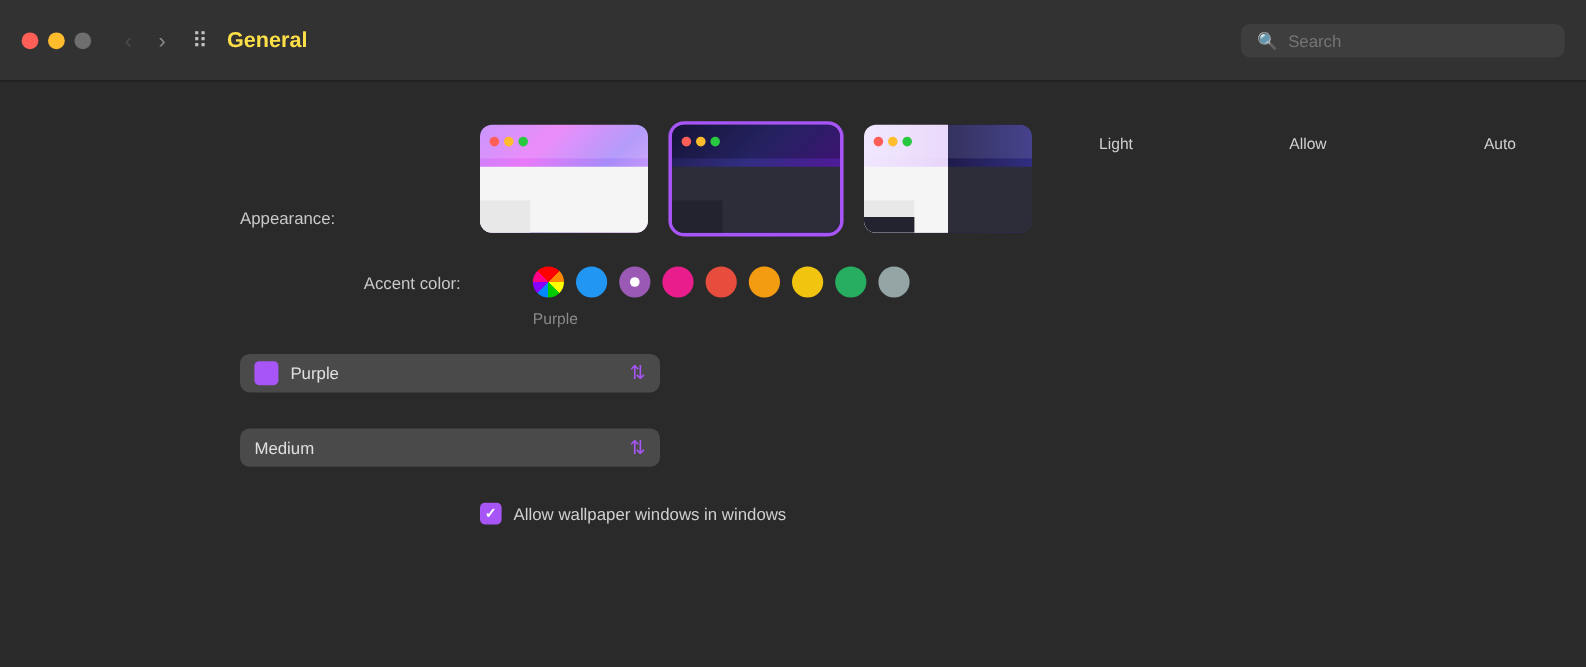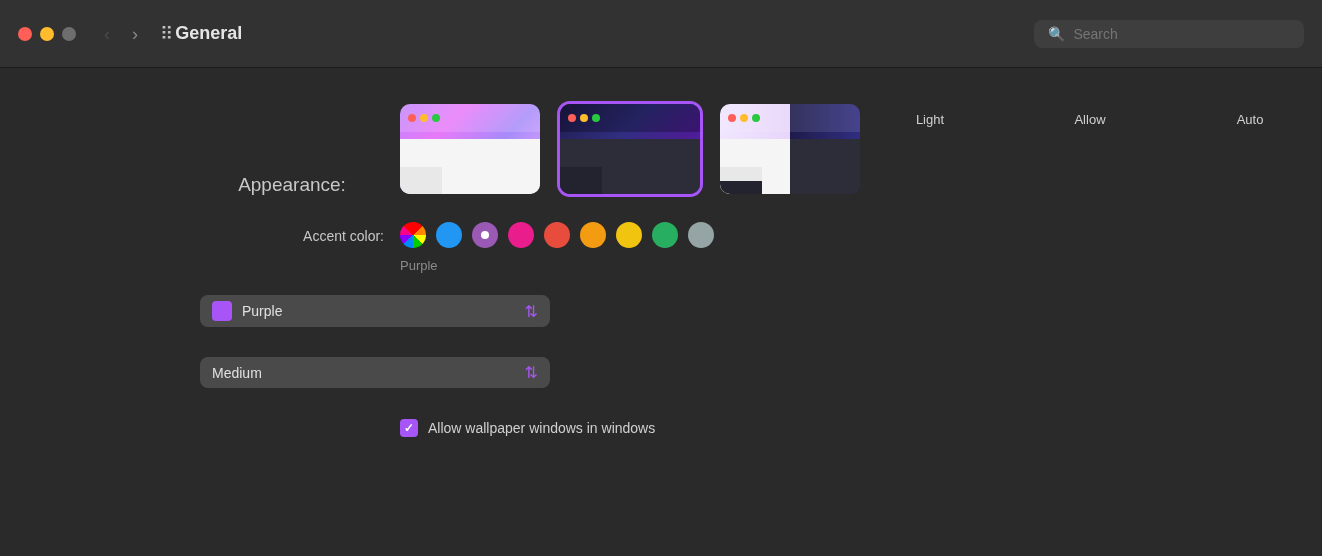--- a/index.html
+++ b/index.html
@@ -60,21 +60,22 @@
       margin-left: 14px;
       color: #c0c0c0;
       font-size: 18px;
       cursor: pointer;
       letter-spacing: 2px;
     }
 
     .page-title {
       font-size: 18px;
       font-weight: 600;
-      color: #e5e5e5;
+      color: #fde047;
+      margin-left: 14px;
     }
 
     .search-box {
       margin-left: auto;
       display: flex;
       align-items: center;
       background: #3e3e3e;
       border-radius: 8px;
       padding: 6px 14px;
       width: 270px;
@@ -103,20 +104,21 @@
       align-items: flex-start;
       padding-left: 200px;
     }
 
     
     .settings-row {
       display: flex;
       align-items: flex-start;
       margin-bottom: 22px;
       min-height: 40px;
+      gap: 44px;
     }
 
     .row-label {
       font-size: 14px;
       color: #c8c8c8;
       text-align: right;
       width: 200px;
       padding-right: 16px;
       padding-top: 6px;
       flex-shrink: 0;
@@ -331,23 +333,23 @@
       color: #d0d0d0;
     }
 
     .appearance-row-block {
       display: flex;
       align-items: flex-start;
       margin-bottom: 0;
     }
 
     .appearance-row-label {
-      font-size: 19px;
+      font-size: 14px;
       color: #c8c8c8;
-      text-align: center;
+      text-align: left;
       width: 200px;
       padding-right: 16px;
       padding-top: 70px;
       flex-shrink: 0;
     }
 
     .appearance-col {
       display: flex;
     }
     .appearance-thumbs {

